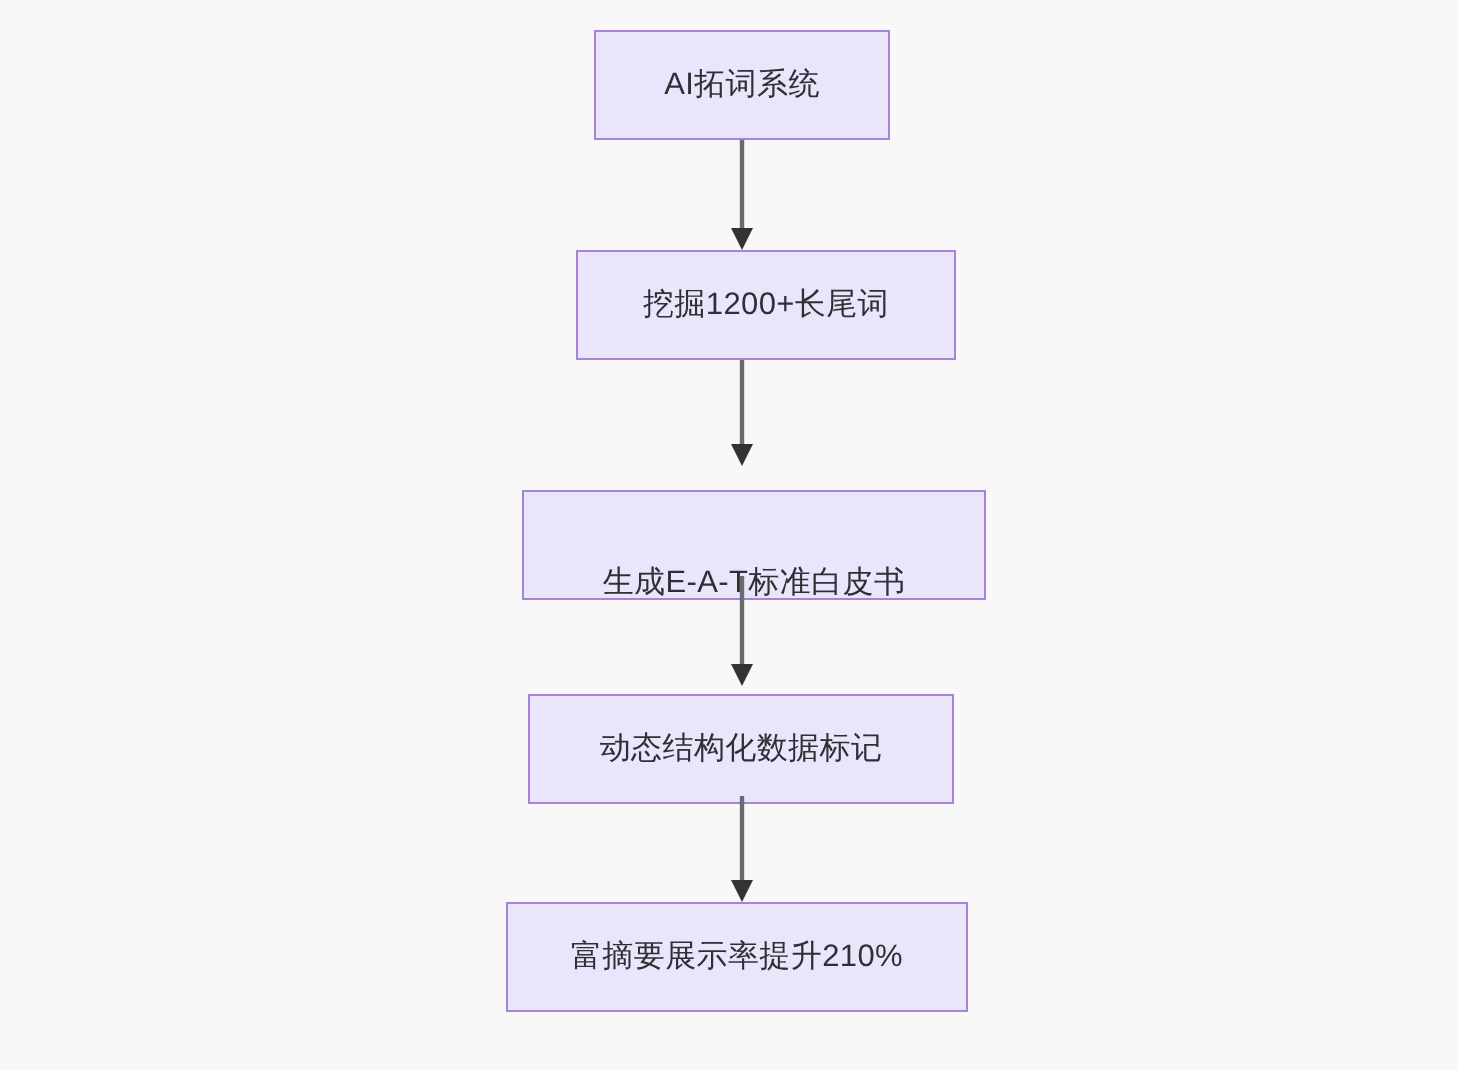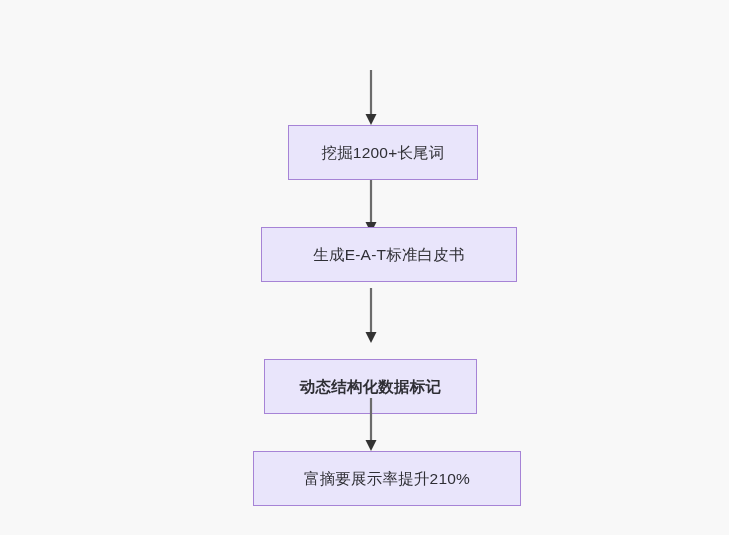--- a/index.html
+++ b/index.html
@@ -43,35 +43,38 @@
     pointer-events: none;
   }
   .edge svg {
     display: block;
     overflow: visible;
   }
 
   
   #node-0 { left: 297px; top: 15px;  width: 148px; }
   #node-1 { left: 276px; top: 125px; width: 190px; margin-left: 12px; }
-  #node-2 { left: 261px; top: 227px; width: 256px; }
-  #node-3 { left: 264px; top: 359px; width: 213px; font-weight: bold; }
-  #node-4 { left: 253px; top: 451px; width: 268px; }
+  #node-2 { left: 261px; top: 245px; width: 232px; align-items: flex-end; }
+  #node-3 { left: 264px; top: 347px; width: 213px; }
+  #node-4 { left: 253px; top: 451px; width: 231px; }
 
   
   #edge-0 { top: 70px;  height: 55px; }
   #edge-1 { top: 180px; height: 53px; }
   #edge-2 { top: 288px; height: 55px; }
   #edge-3 { top: 398px; height: 53px; }
 </style>
 </head>
 <body>
 
 <div id="flowchart-canvas">
 
+  <div class="node" id="node-0">
+    <span class="node-label">AI拓词系统</span>
+  </div>
 
   <div class="edge" id="edge-0">
     <svg width="26" height="55" viewBox="0 0 26 55" xmlns="http://www.w3.org/2000/svg" aria-hidden="true">
       <line x1="13" y1="0" x2="13" y2="46" stroke="#6b6b6b" stroke-width="2.2"></line>
       <polygon points="13,55 7.5,44 18.5,44" fill="#333333"></polygon>
     </svg>
   </div>
 
   <div class="node" id="node-1">
     <span class="node-label">挖掘1200+长尾词</span>

